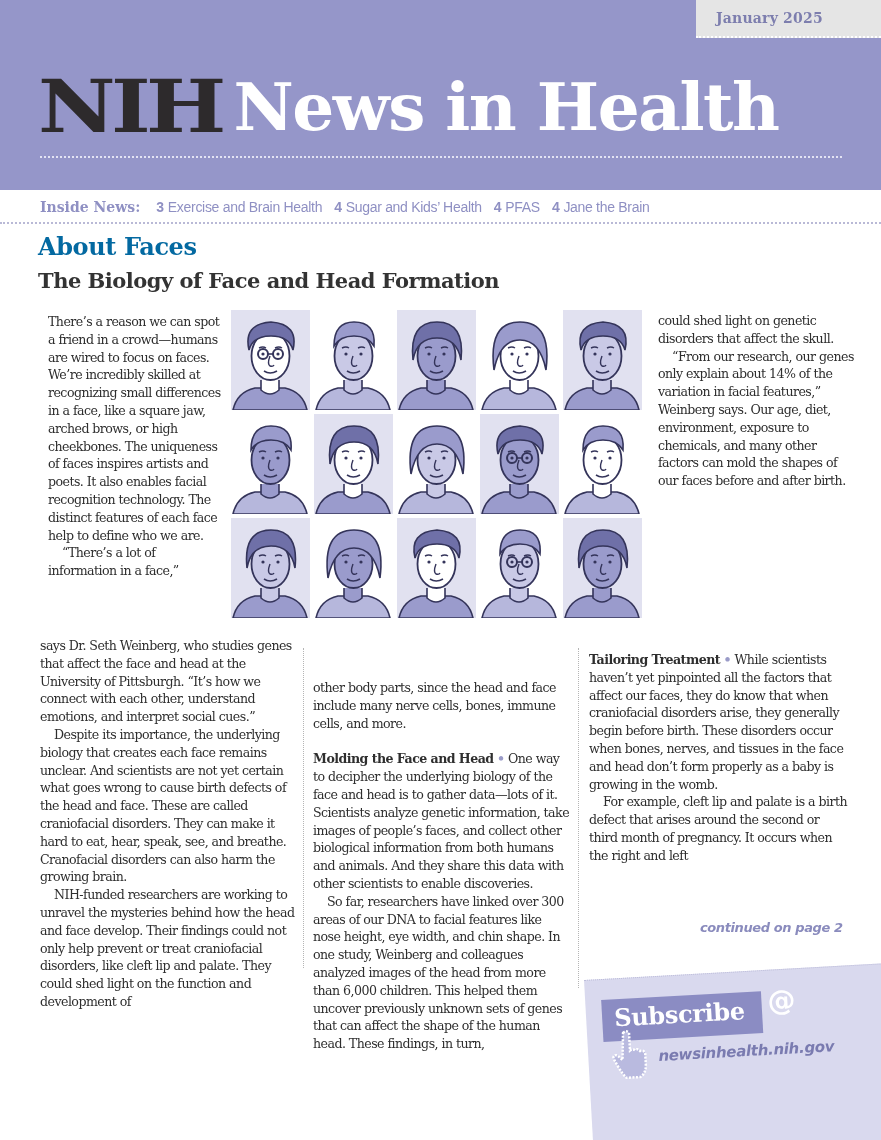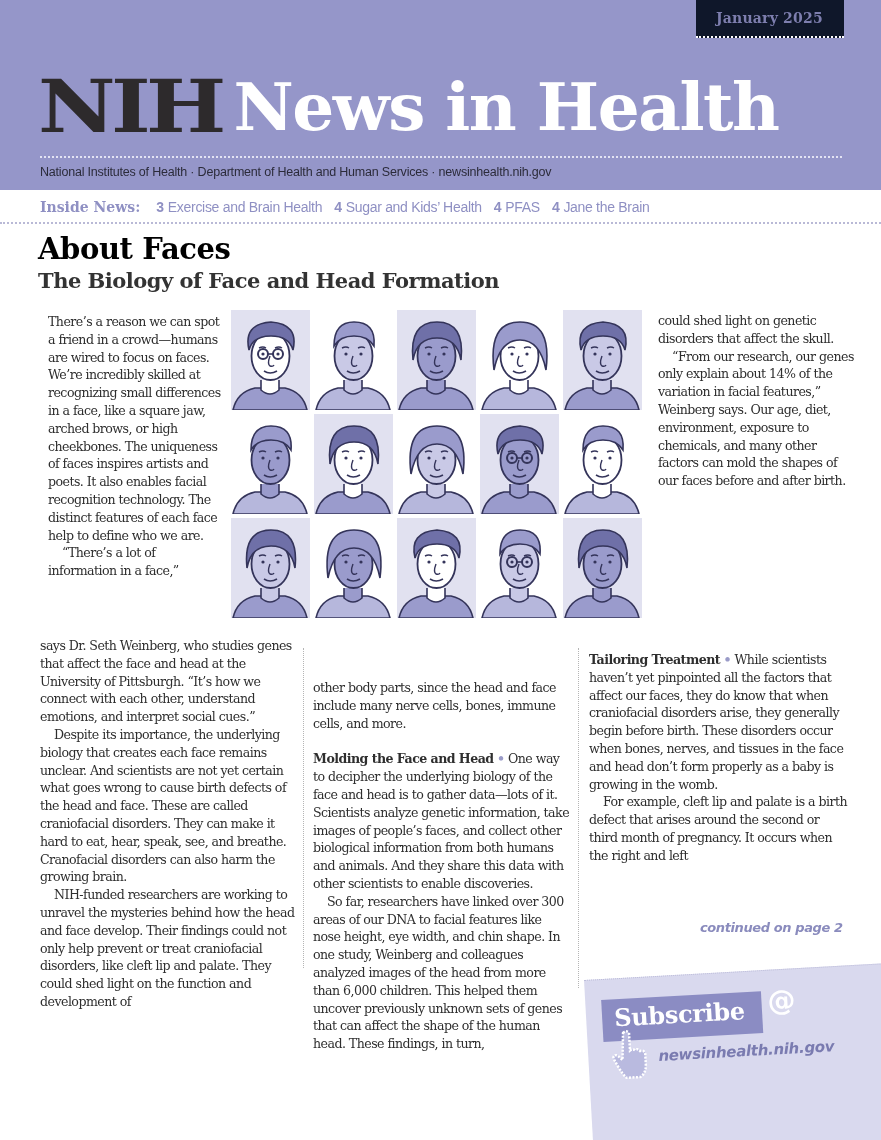--- a/index.html
+++ b/index.html
@@ -1,21 +1,21 @@
 <!DOCTYPE html>
 <html><head>
 <meta charset="utf-8">
 <style>
   * { box-sizing: border-box; margin: 0; padding: 0; }
   html, body { width: 881px; height: 1140px; overflow: hidden; background: #ffffff; }
   body { position: relative; font-family: "DejaVu Serif", serif; color: #2b2b2b; }
 
   
   .masthead { position: absolute; left: 0; top: 0; width: 881px; height: 190px; background: #9596c9; }
-  .date-tab { position: absolute; left: 696px; top: 0; width: 148px; height: 38px; background: #0f172a;
+  .date-tab { position: absolute; left: 696px; top: 0; width: 185px; height: 38px; background: #e5e5e5;
               border-bottom: 2px dotted #ffffff; }
   .date-tab span { position: absolute; left: 20px; top: 10px; font-family: "DejaVu Serif", serif; font-weight: bold;
                    font-size: 14px; color: #7d7eae; letter-spacing: 0.2px; }
   .title-row { position: absolute; left: 38px; top: 68px; height: 78px; display: flex; align-items: flex-start; white-space: nowrap; }
   .title-nih { font-family: "DejaVu Serif", serif; font-weight: bold; font-size: 72px; color: #2d2a2c;
                letter-spacing: -4px; transform: scaleX(1.18); transform-origin: left; display: inline-block; line-height: 78px; margin-right: 40px; }
   .title-news { font-family: "DejaVu Serif", serif; font-weight: bold; font-size: 66px; color: #ffffff;
                 letter-spacing: -1.5px; line-height: 78px; }
   .mast-rule { position: absolute; left: 40px; top: 156px; width: 802px; border-top: 2px dotted #e3e3f3; }
   .mast-sub { position: absolute; left: 40px; top: 165px; font-family: "Liberation Sans", sans-serif; font-size: 12.5px;
@@ -23,21 +23,21 @@
 
   
   .inside { position: absolute; left: 40px; top: 196px; height: 22px; display: flex; align-items: center; white-space: nowrap;
             font-family: "Liberation Sans", sans-serif; font-size: 14px; color: #8f90c3; text-align: center; }
   .inside-label { font-family: "DejaVu Serif", serif; font-weight: bold; font-size: 14px; color: #8f90c3; margin-right: 16px; }
   .inside-item { margin-right: 12px; letter-spacing: -0.3px; }
   .inside-item b { font-weight: bold; margin-right: 4px; }
   .inside-rule { position: absolute; left: 0; top: 222px; width: 881px; border-top: 2px dotted #b9b9d6; }
 
   
-  .headline { position: absolute; left: 38px; top: 232px; font-family: "DejaVu Serif", serif; font-size: 29px; color: #000000; letter-spacing: -0.4px; }
+  .headline { position: absolute; left: 38px; top: 232px; font-family: "DejaVu Serif", serif; font-size: 24px; color: #0369a1; letter-spacing: -0.4px; }
   .subhead { position: absolute; left: 38px; top: 268px; font-family: "DejaVu Serif", serif; font-size: 21px; color: #333333; letter-spacing: -0.5px; }
 
   
   .text { position: absolute; font-family: "DejaVu Serif", serif; font-size: 12.6px; line-height: 17.8px;
           color: #2e2e2e; letter-spacing: -0.55px; }
   .text p { text-indent: 0; }
   .text p.ind { text-indent: 14px; }
   .text .gap { height: 18px; }
   .text .sechead { font-weight: bold; }
   .text .dot { color: #9a9bc8; font-weight: bold; }
@@ -78,21 +78,20 @@
 
 <header class="masthead">
   <div class="date-tab">
     <span>January 2025</span>
   </div>
   <div class="title-row">
     <span class="title-nih">NIH</span>
     <span class="title-news">News in Health</span>
   </div>
   <div class="mast-rule"></div>
-  <div class="mast-sub">National Institutes of Health · Department of Health and Human Services · newsinhealth.nih.gov</div>
 </header>
 
 <nav class="inside">
   <span class="inside-label">Inside News:</span>
   <span class="inside-item"><b>3</b><span>Exercise and Brain Health</span></span>
   <span class="inside-item"><b>4</b><span>Sugar and Kids’ Health</span></span>
   <span class="inside-item"><b>4</b><span>PFAS</span></span>
   <span class="inside-item"><b>4</b><span>Jane the Brain</span></span>
 </nav>
 <div class="inside-rule"></div>

